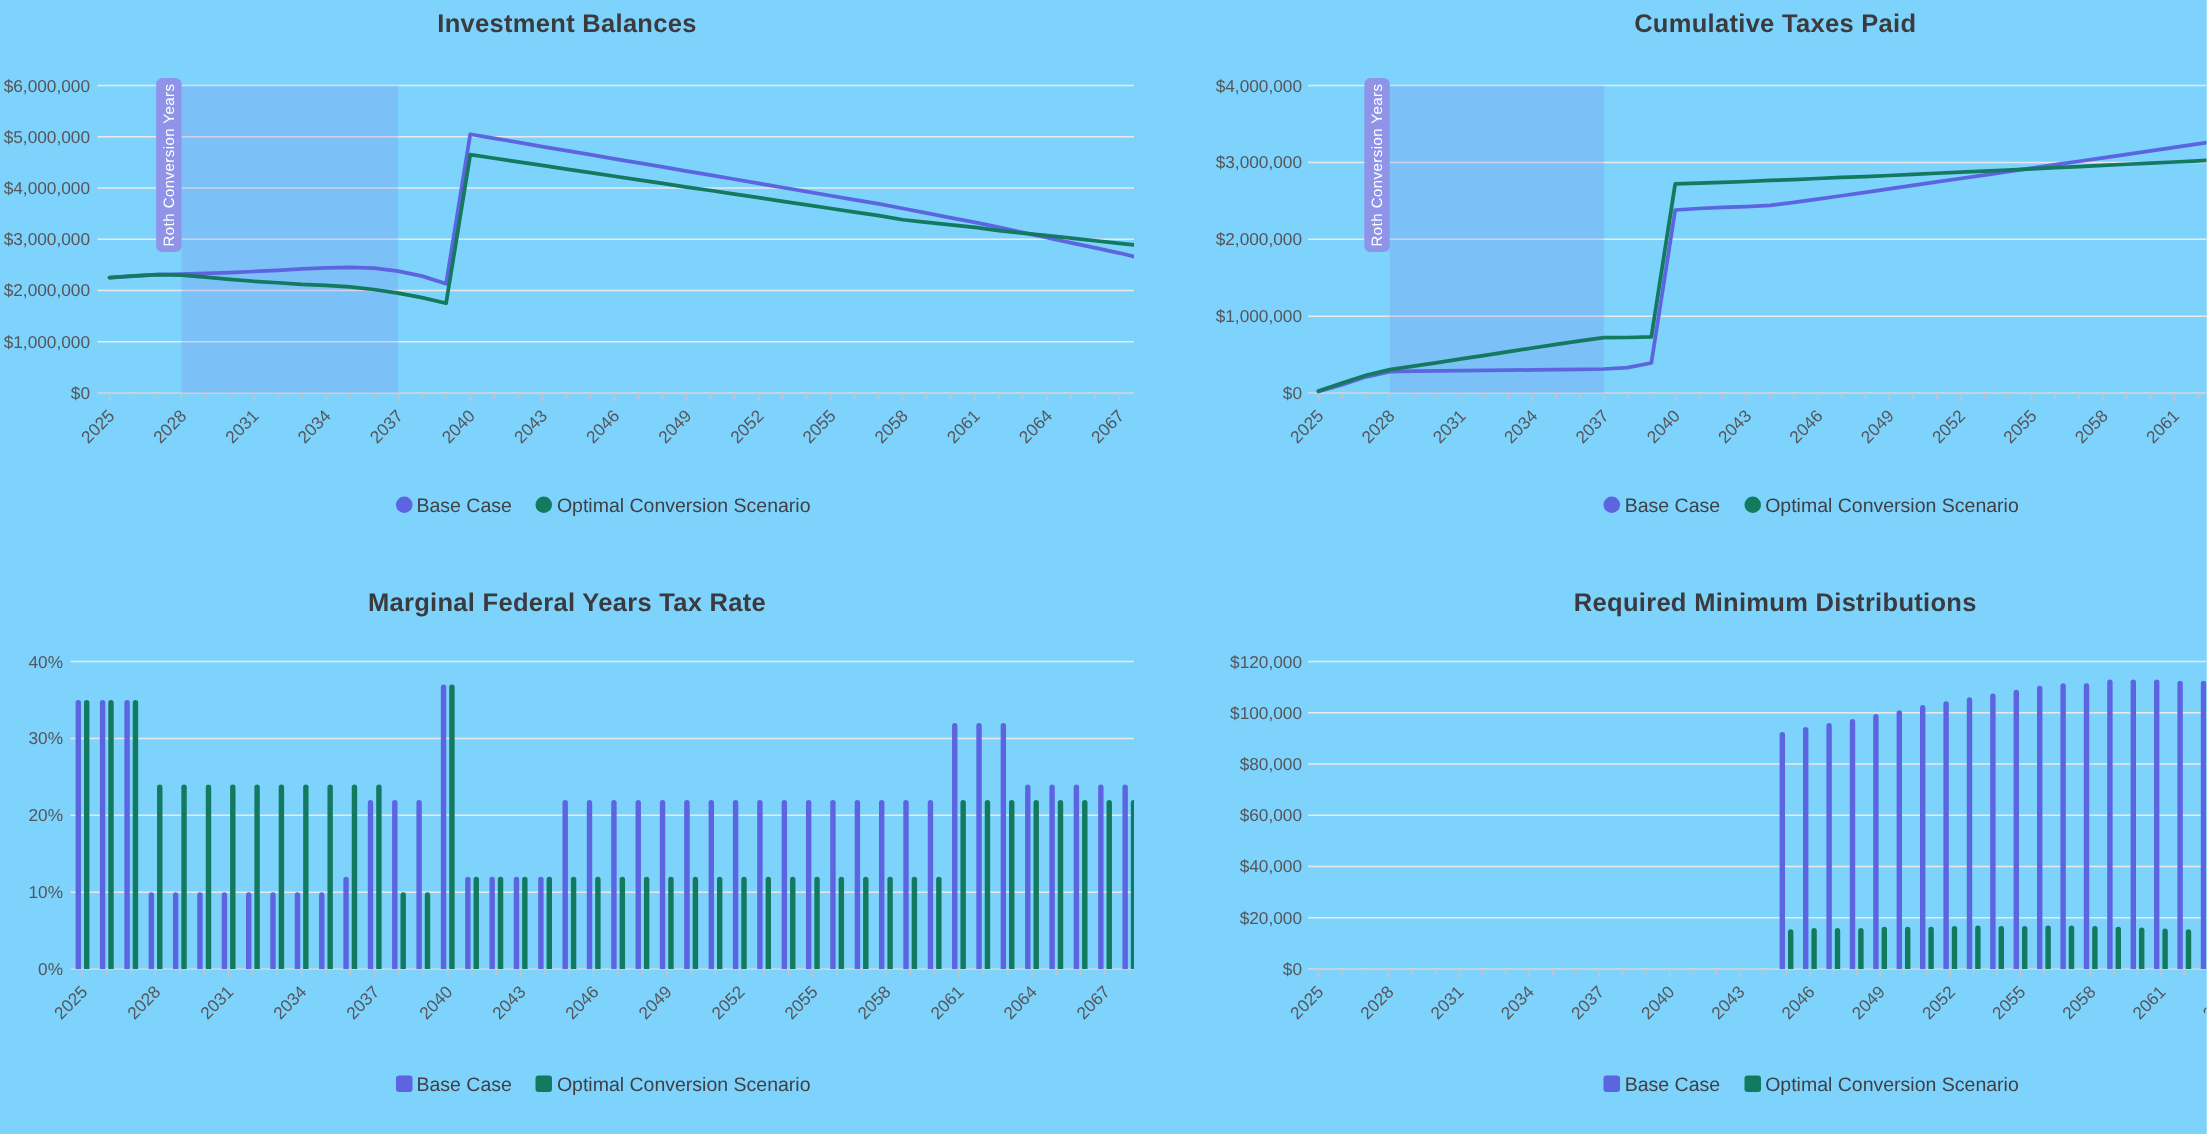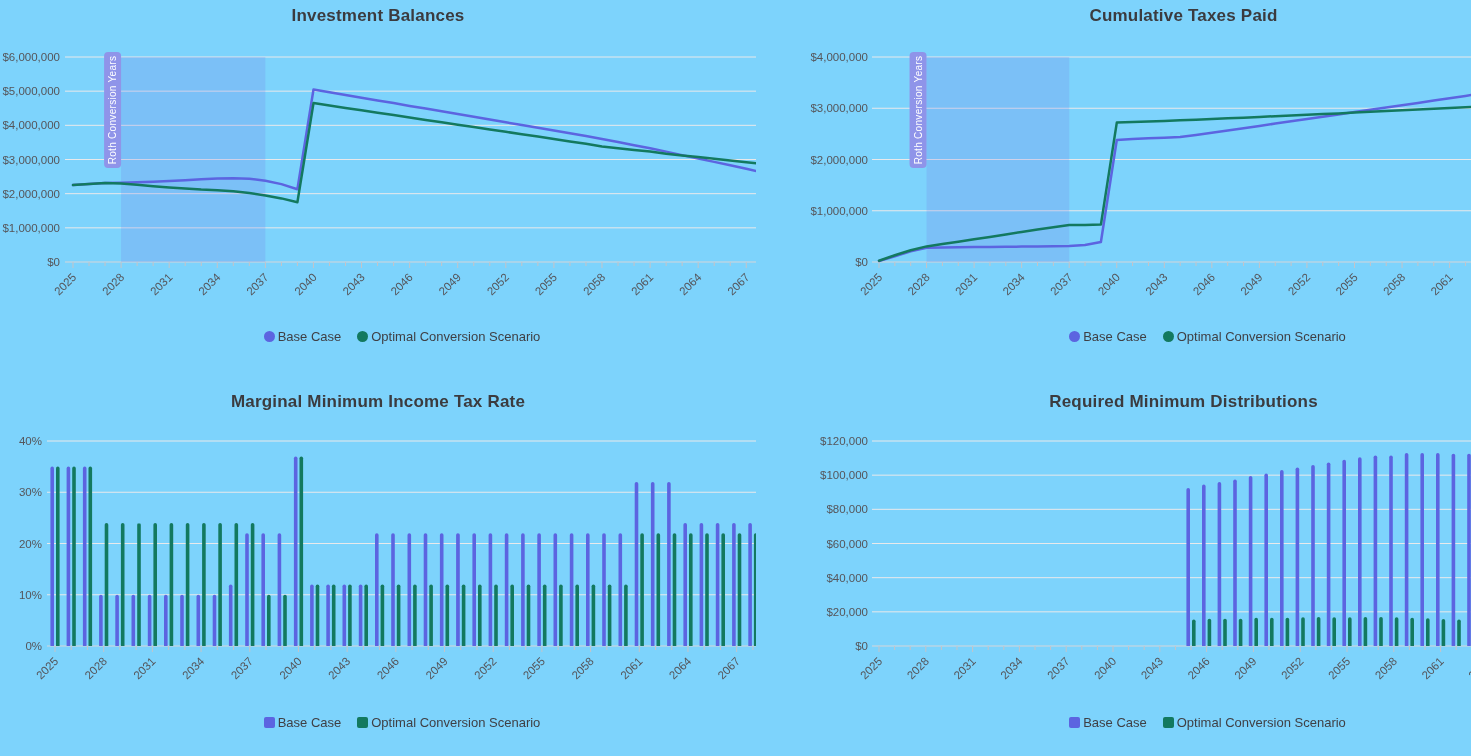--- a/index.html
+++ b/index.html
@@ -212,21 +212,21 @@
         <span>Base Case</span>
       </span>
       <span class="legend-item">
         <span class="sw round" style="background: rgb(19, 121, 95);"></span>
         <span>Optimal Conversion Scenario</span>
       </span>
     </div>
   </section>
 
   <section class="card" style="left:0;top:378px;width:756px;height:378px;">
-    <h2 class="chart-title" style="top:14px;">Marginal Minimum Income Tax Rate</h2>
+    <h2 class="chart-title" style="top:14px;">Marginal Federal Years Tax Rate</h2>
     <div class="plot"><svg width="756" height="378">
           <line x1="47" x2="762" y1="216.75" y2="216.75" stroke="#e9e9eb" stroke-width="1"></line>
           <line x1="47" x2="762" y1="165.5" y2="165.5" stroke="#e9e9eb" stroke-width="1"></line>
           <line x1="47" x2="762" y1="114.25" y2="114.25" stroke="#e9e9eb" stroke-width="1"></line>
           <line x1="47" x2="762" y1="63" y2="63" stroke="#e9e9eb" stroke-width="1"></line>
           <line x1="47" x2="762" y1="268" y2="268" stroke="#d6d6da" stroke-width="1"></line>
           <line x1="55" x2="55" y1="268" y2="274" stroke="#c4c4c9" stroke-width="1"></line>
           <line x1="71.23" x2="71.23" y1="268" y2="272" stroke="#c4c4c9" stroke-width="1"></line>
           <line x1="87.46000000000001" x2="87.46000000000001" y1="268" y2="272" stroke="#c4c4c9" stroke-width="1"></line>
           <line x1="103.69" x2="103.69" y1="268" y2="274" stroke="#c4c4c9" stroke-width="1"></line>

